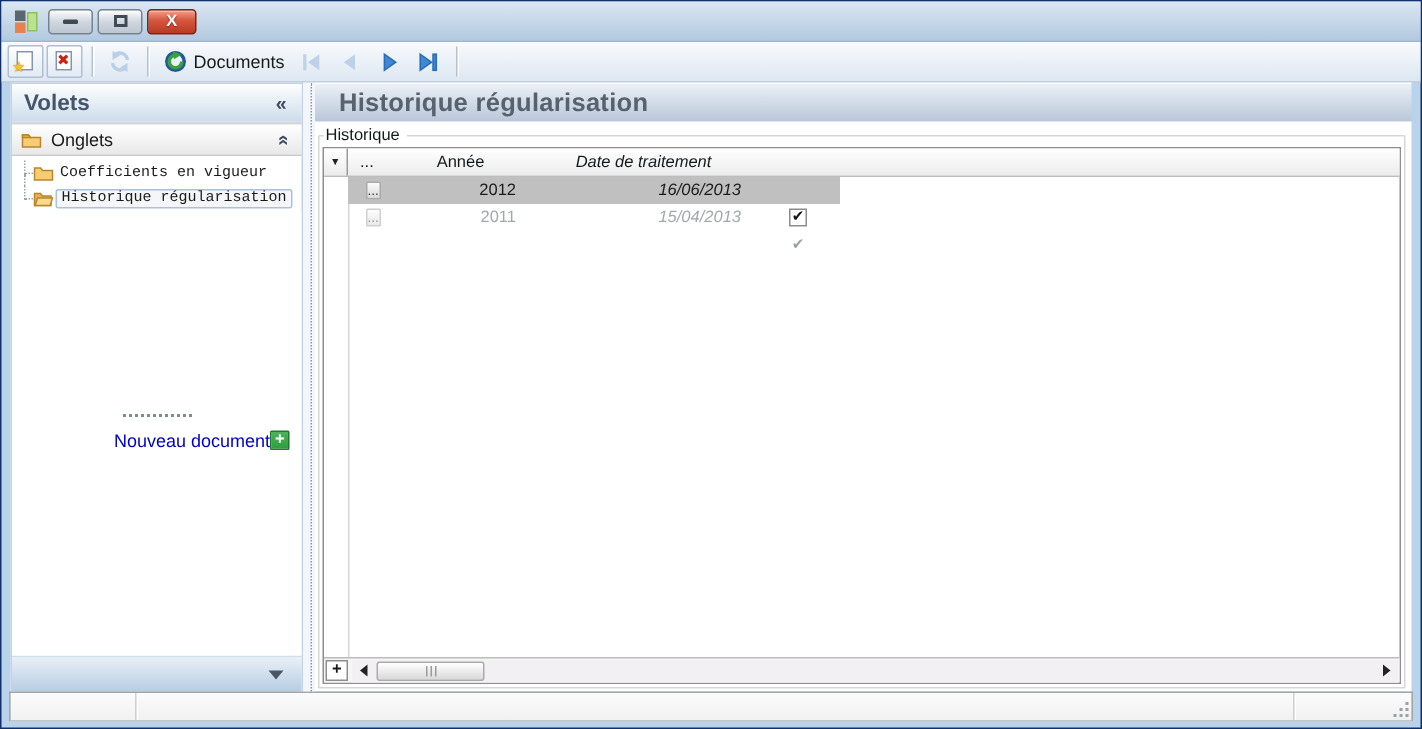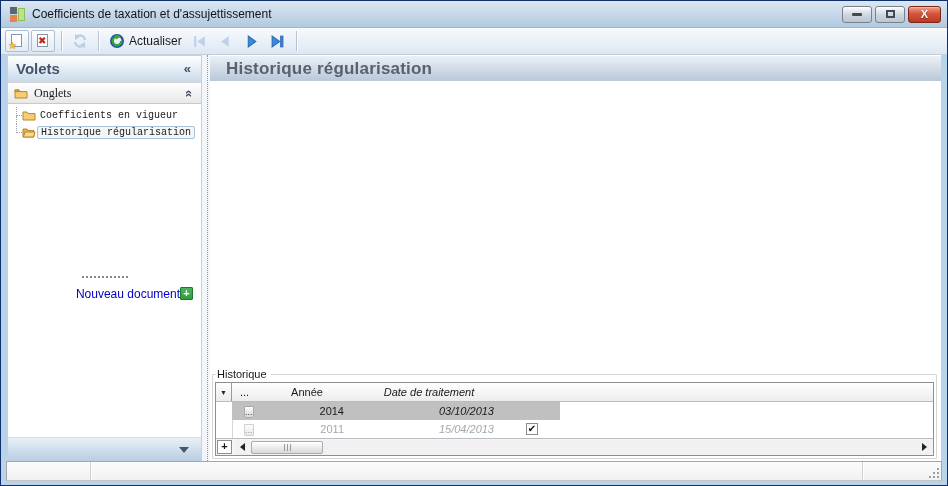--- a/index.html
+++ b/index.html
@@ -82,21 +82,21 @@
   .volets-title{font-size:15px;font-weight:bold;color:#44546a;}
   .chev{font-size:13px;color:#3d4c5e;font-weight:bold;line-height:1;}
   .chev-up{display:inline-block;transform:rotate(90deg);}
   .section-header{
     height:22px;flex:0 0 22px;
     background:linear-gradient(#ffffff,#e8e8e8);
     border-top:1px solid #d6d6d6;border-bottom:1px solid #c9c9c9;
     display:flex;align-items:center;gap:6px;
     padding:0 8px 0 6px;font-size:12px;
   }
-  .section-header .sec-label{flex:1;font-family:Liberation Serif, serif;}
+  .section-header .sec-label{flex:1;}
   .tree{padding:3px 0 0 0;}
   .tree-item{
     height:17px;display:flex;align-items:center;gap:4px;
     padding-left:14px;position:relative;font-size:10px;white-space:nowrap;font-family:Liberation Mono, monospace;
   }
   .tree-item::before{content:"";position:absolute;left:8px;top:0;bottom:50%;border-left:1px dotted #98a3ae;border-bottom:1px dotted #98a3ae;width:5px;}
   .tree-item.has-below::after{content:"";position:absolute;left:8px;top:50%;bottom:0;border-left:1px dotted #98a3ae;}
   .tree-item.selected .tree-label{background:#f4f7fa;border:1px solid #aac2d8;border-radius:2px;padding:0 3px;margin-left:-3px;}
   .filler{flex:1 1 auto;background:#fff;position:relative;}
   .dots-handle{height:9px;display:flex;align-items:center;justify-content:center;background:#fff;}
@@ -121,21 +121,21 @@
   .vsplitter::after{content:"";position:absolute;right:2px;top:0;bottom:0;border-right:1px dotted #8b98a6;}
   
   .mainpanel{flex:1;display:flex;flex-direction:column;min-width:0;}
   .main-header{
     height:26px;flex:0 0 26px;
     background:linear-gradient(#eaf0f6,#b9c7d8);
     border-top:1px solid #fff;
     display:flex;align-items:center;padding-left:16px;
   }
   .main-title{font-size:17px;font-weight:bold;color:#57626e;letter-spacing:.2px;}
-  .main-body{flex:1;background:#fff;padding:3px 4px 2px 2px;min-height:0;display:flex;align-items:flex-end;}
+  .main-body{flex:1;background:#fff;padding:3px 4px 2px 2px;min-height:0;display:flex;}
   fieldset.groupbox{
     flex:1;border:1px solid #d6d6d6;border-radius:1px;
     display:flex;flex-direction:column;
     padding:2px 2px 2px 2px;min-width:0;
   }
   fieldset.groupbox legend{font-size:11px;color:#16191c;padding:0 4px 0 1px;margin-left:1px;}
   
   .grid{flex:1;border:1px solid #8e8e8e;display:flex;flex-direction:column;background:#fff;min-height:0;}
   .grid-header{height:19px;flex:0 0 19px;display:flex;align-items:center;background:linear-gradient(#ffffff,#ececec);border-bottom:1px solid #bdbdbd;}
   .col-ind{width:16px;flex:0 0 16px;display:flex;align-items:center;justify-content:center;align-self:stretch;border-right:1px solid #9a9a9a;}
@@ -208,21 +208,20 @@
 <body>
 
 <div class="window">
 
   <div class="titlebar">
     <span class="app-icon">
       <span class="sq-gray"></span>
         <span class="sq-orange"></span>
         <span class="sq-green"></span>
     </span>
-    <span class="title-text">Coefficients de taxation et d'assujettissement</span>
     <span class="win-buttons">
       <span class="win-btn">
           <span class="glyph-min"></span>
         </span>
       <span class="win-btn">
           <span class="glyph-max"></span>
         </span>
       <span class="win-btn close">
           <span class="glyph-close">X</span>
         </span>
@@ -256,21 +255,21 @@
     <span class="tb-sep"></span>
     <span class="tb-btn">
       <span class="icon16">
         <svg width="16" height="16" viewBox="0 0 16 16">
           <circle cx="8" cy="8" r="7" fill="#2456a0"></circle>
           <circle cx="8" cy="8" r="4.6" fill="#e9f2fb"></circle>
           <path d="M12.2 8 A4.2 4.2 0 1 1 8 3.8" fill="none" stroke="#3aa23a" stroke-width="2.4"></path>
           <polygon points="6,1 12,3.5 7,6.5" fill="#3aa23a"></polygon>
         </svg>
       </span>
-      <span class="tb-label">Actualiser</span>
+      <span class="tb-label">Documents</span>
     </span>
     <span class="tb-btn">
       <svg width="15" height="15" viewBox="0 0 14 14">
         <rect x="2" y="2" width="2" height="10" fill="#bdd2e9"></rect>
         <polygon points="12,2 12,12 5,7" fill="#bdd2e9"></polygon>
       </svg>
     </span>
     <span class="tb-btn">
       <svg width="15" height="15" viewBox="0 0 14 14">
         <polygon points="10,2 10,12 3,7" fill="#bdd2e9"></polygon>
@@ -361,22 +360,22 @@
               <span class="col-annee hc">Année</span>
               <span class="col-date hc">Date de traitement</span>
               <span class="col-valide hc">Valide</span>
             </div>
 
             <div class="grid-rows">
               <div class="grow selected">
                 <span class="col-ind"></span>
                 <span class="rowcells">
                   <span class="col-btn"><span class="dots-btn">...</span></span>
-                  <span class="col-annee cell num">2014</span>
-                  <span class="col-date cell num">03/10/2013</span>
+                  <span class="col-annee cell num">2012</span>
+                  <span class="col-date cell num">16/06/2013</span>
                   <span class="col-valide">
                     <span class="checkbox">
                         <span class="chk">✔</span>
                       </span>
                   </span>
                 </span>
               </div>
               <div class="grow dim">
                 <span class="col-ind"></span>
                 <span class="rowcells">

